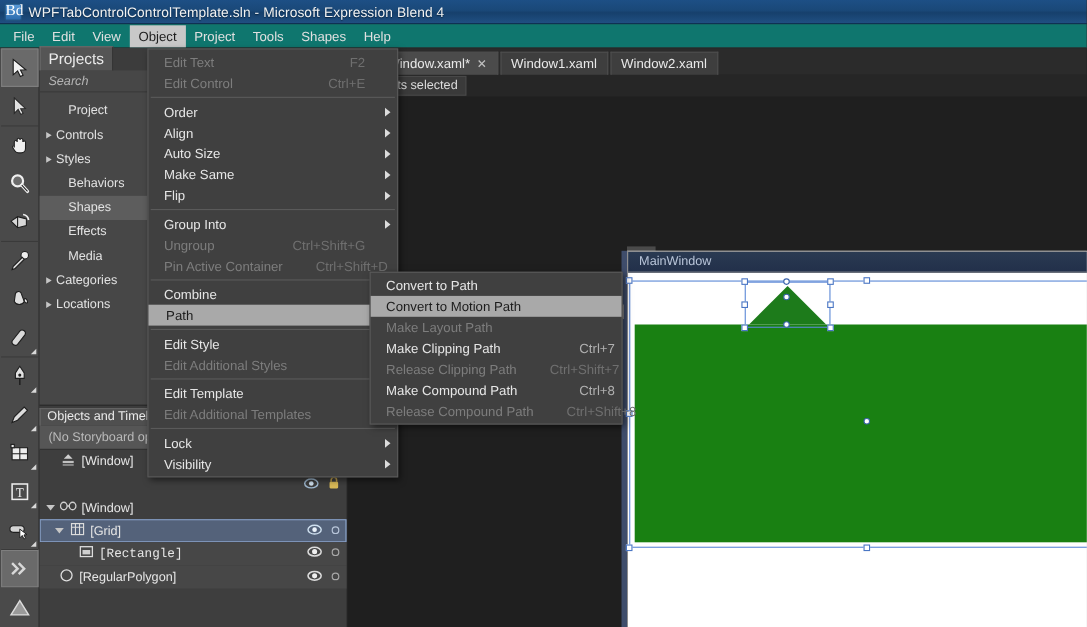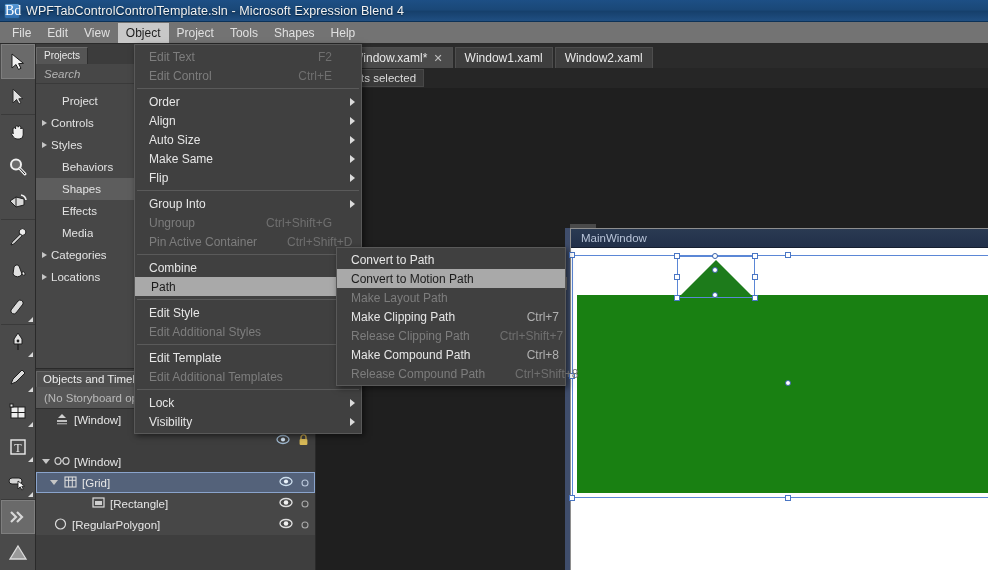--- a/index.html
+++ b/index.html
@@ -25,21 +25,21 @@
     background: linear-gradient(180deg,#5a9bd8,#2c6cae);
     border: 1px solid #21537f;
     color: #fff; font-size: 14px; line-height: 14px; text-align: center;
     font-family: "Liberation Serif", serif;
   }
   .title-text { color: #f2f2f2; font-size: 12.5px; letter-spacing: .1px; text-shadow: 0 1px 1px #07243f; }
 
   
   .menubar {
     position: absolute; left: 0; top: 22px; width: 988px; height: 22px;
-    background: #737373; display: flex; align-items: center; padding-left: 4px;
+    background: #0f766e; display: flex; align-items: center; padding-left: 4px;
     border-bottom: 1px solid #2a2a2a;
   }
   .menubar .mi {
     padding: 3px 8px; font-size: 12px; color: #e0e0e0; line-height: 14px;
   }
   .menubar .mi.active { background: #c8c8c8; color: #1e1e1e; }
 
   
   .toolbar {
     position: absolute; left: 0; top: 44px; width: 36px; height: 526px;
@@ -58,21 +58,21 @@
   }
   .tool svg { display: block; }
 
   
   .leftpanel {
     position: absolute; left: 36px; top: 44px; width: 100px; height: 324px;
     background: #474747; border-right: 1px solid #2a2a2a;
   }
   .panel-tabrow { height: 20px; background: #3c3c3c; display: flex; align-items: flex-end; }
   .panel-tab {
-    background: #555; color: #eaeaea; font-size: 10px;
+    background: #555; color: #eaeaea; font-size: 14px;
     padding: 2px 7px 3px 7px; border-top: 1px solid #6a6a6a;
     border-left: 1px solid #6a6a6a; border-right: 1px solid #2e2e2e;
   }
   .search-row {
     height: 20px; display: flex; align-items: center; padding-left: 8px;
     color: #b4b4b4; font-style: italic; font-size: 11.5px;
     border-bottom: 1px solid #3a3a3a;
   }
   .asset-list { padding-top: 6px; }
   .asset-item {
@@ -463,21 +463,21 @@
               <circle cx="7" cy="5.5" r="2.1" fill="#eaf2fa"></circle>
             </svg>
         </span>
         <span class="lockdot">
           <svg width="8" height="8" viewBox="0 0 8 8">
               <circle cx="4" cy="4" r="3" fill="none" stroke="#b9c6da" stroke-width="1.1"></circle>
             </svg>
         </span>
       </div>
 
-      <div class="tree-row band" style="padding-left:54px;">
+      <div class="tree-row band" style="padding-left:34px;font-family:Liberation Mono, monospace;">
         <span class="ic">
           <svg width="13" height="11" viewBox="0 0 13 11">
               <rect x="1" y="1" width="11" height="9" fill="none" stroke="#dcdcdc" stroke-width="1.2"></rect>
               <rect x="3" y="4" width="7" height="4" fill="#cfcfcf"></rect>
             </svg>
         </span>
         <span class="nm">[Rectangle]</span>
         <span class="eye">
           <svg width="14" height="11" viewBox="0 0 14 11">
               <ellipse cx="7" cy="5.5" rx="6" ry="4" fill="none" stroke="#dcdcdc" stroke-width="1.4"></ellipse>

